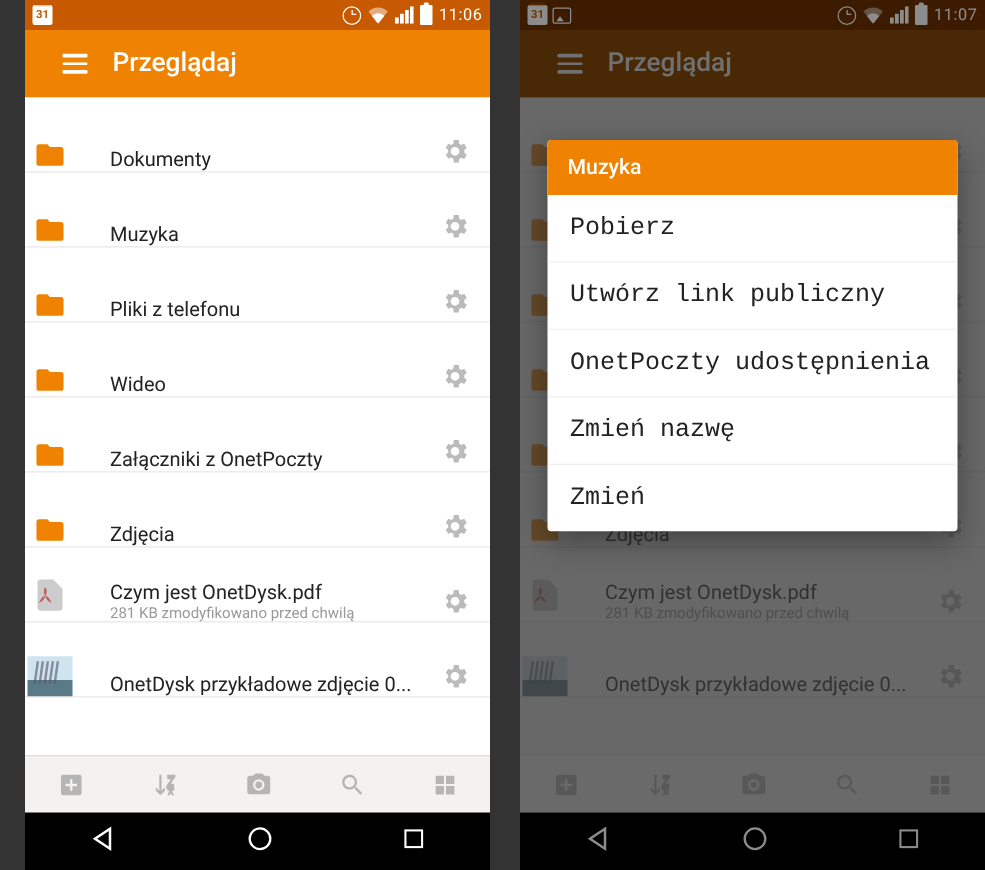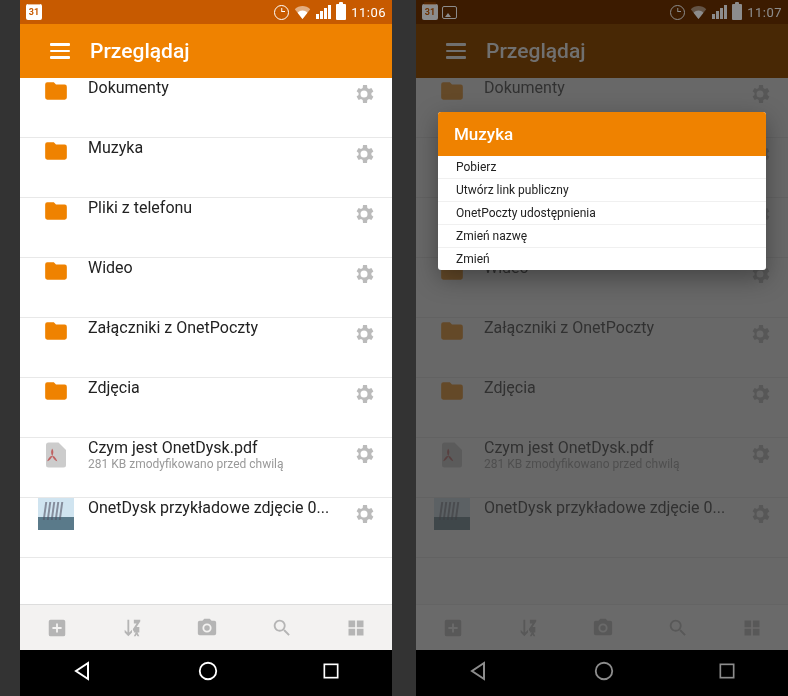--- a/index.html
+++ b/index.html
@@ -24,21 +24,21 @@
   .battery-icon::before { content:""; position:absolute; top:-2px; left:3px; width:4px; height:2px; background:#fff; border-radius:1px 1px 0 0; }
 
   
   .app-bar { height: 54px; background: #ef8200; color:#fff; display:flex; align-items:center; padding: 0 30px; gap: 20px; }
   .menu-icon { display:flex; flex-direction:column; gap:4px; cursor:pointer; }
   .menu-icon span { width:20px; height:2.5px; background:#fff; border-radius:1px; }
   .app-title { font-size: 21px; font-weight: 500; }
 
   
   .file-list { flex:1; overflow:hidden; background:#fff; }
-  .list-item { display:flex; align-items:flex-start; height:60px; border-bottom:1px solid #e8e8e8; padding: 0 12px 0 18px; }
+  .list-item { display:flex; align-items:flex-end; height:60px; border-bottom:1px solid #e8e8e8; padding: 0 12px 0 2px; gap: 16px; }
   .item-icon { width:36px; display:flex; justify-content:center; }
   .folder-svg { fill:#ef8200; }
   .item-text { margin-left: 14px; flex:1; }
   .item-name { font-size:16px; color:#222; }
   .item-sub { font-size:12px; color:#999; }
   .gear-btn { width:32px; height:32px; display:flex; align-items:center; justify-content:center; cursor:pointer; }
   .gear-svg { fill:#bbb; }
   .pdf-icon svg { fill:#bbb; }
   .img-thumb { width:36px; height:32px; background: linear-gradient(180deg,#d0e4f0 60%,#5a7a8a 60%); position:relative; }
   .img-thumb::after { content:""; position:absolute; top:4px; left:6px; width:2px; height:18px; background:#556; box-shadow: 4px 0 0 #556, 8px 0 0 #556, 12px 0 0 #556, 16px 0 0 #556; transform:skewX(-8deg); opacity:0.6; }
@@ -54,21 +54,21 @@
   .nav-btn { cursor:pointer; }
 
   
   .scrim { position:absolute; top:0; left:0; right:0; bottom:0; background:rgba(0,0,0,0.45); }
   .dimmed .status-bar { background:#6e3200; }
   .dimmed .app-bar { background:#84490a; color:#ccc; }
   .dimmed .app-bar .menu-icon span { background:#ccc; }
 
   .dialog { position:absolute; top:112px; left:22px; right:22px; background:#fff; border-radius:3px; box-shadow:0 8px 24px rgba(0,0,0,0.35); overflow:hidden; }
   .dialog-header { background:#ef8200; color:#fff; padding:12px 16px; font-size:17px; font-weight:500; }
-  .dialog-item { padding:4px 18px; font-size:12px; color:#222; border-bottom:1px solid #f0f0f0; cursor:pointer; }
+  .dialog-item { padding:15px 18px; font-size:20px; color:#222; border-bottom:1px solid #f0f0f0; cursor:pointer;font-family:Liberation Mono, monospace; }
   .dialog-item:last-child { border-bottom:none; }
 
   .phone.dimmed { background:#888; }
   .dimmed .file-list { opacity:0.45; }
   .dimmed .toolbar { opacity:0.55; }
 </style>
 </head>
 <body>
 
 <div class="container">

